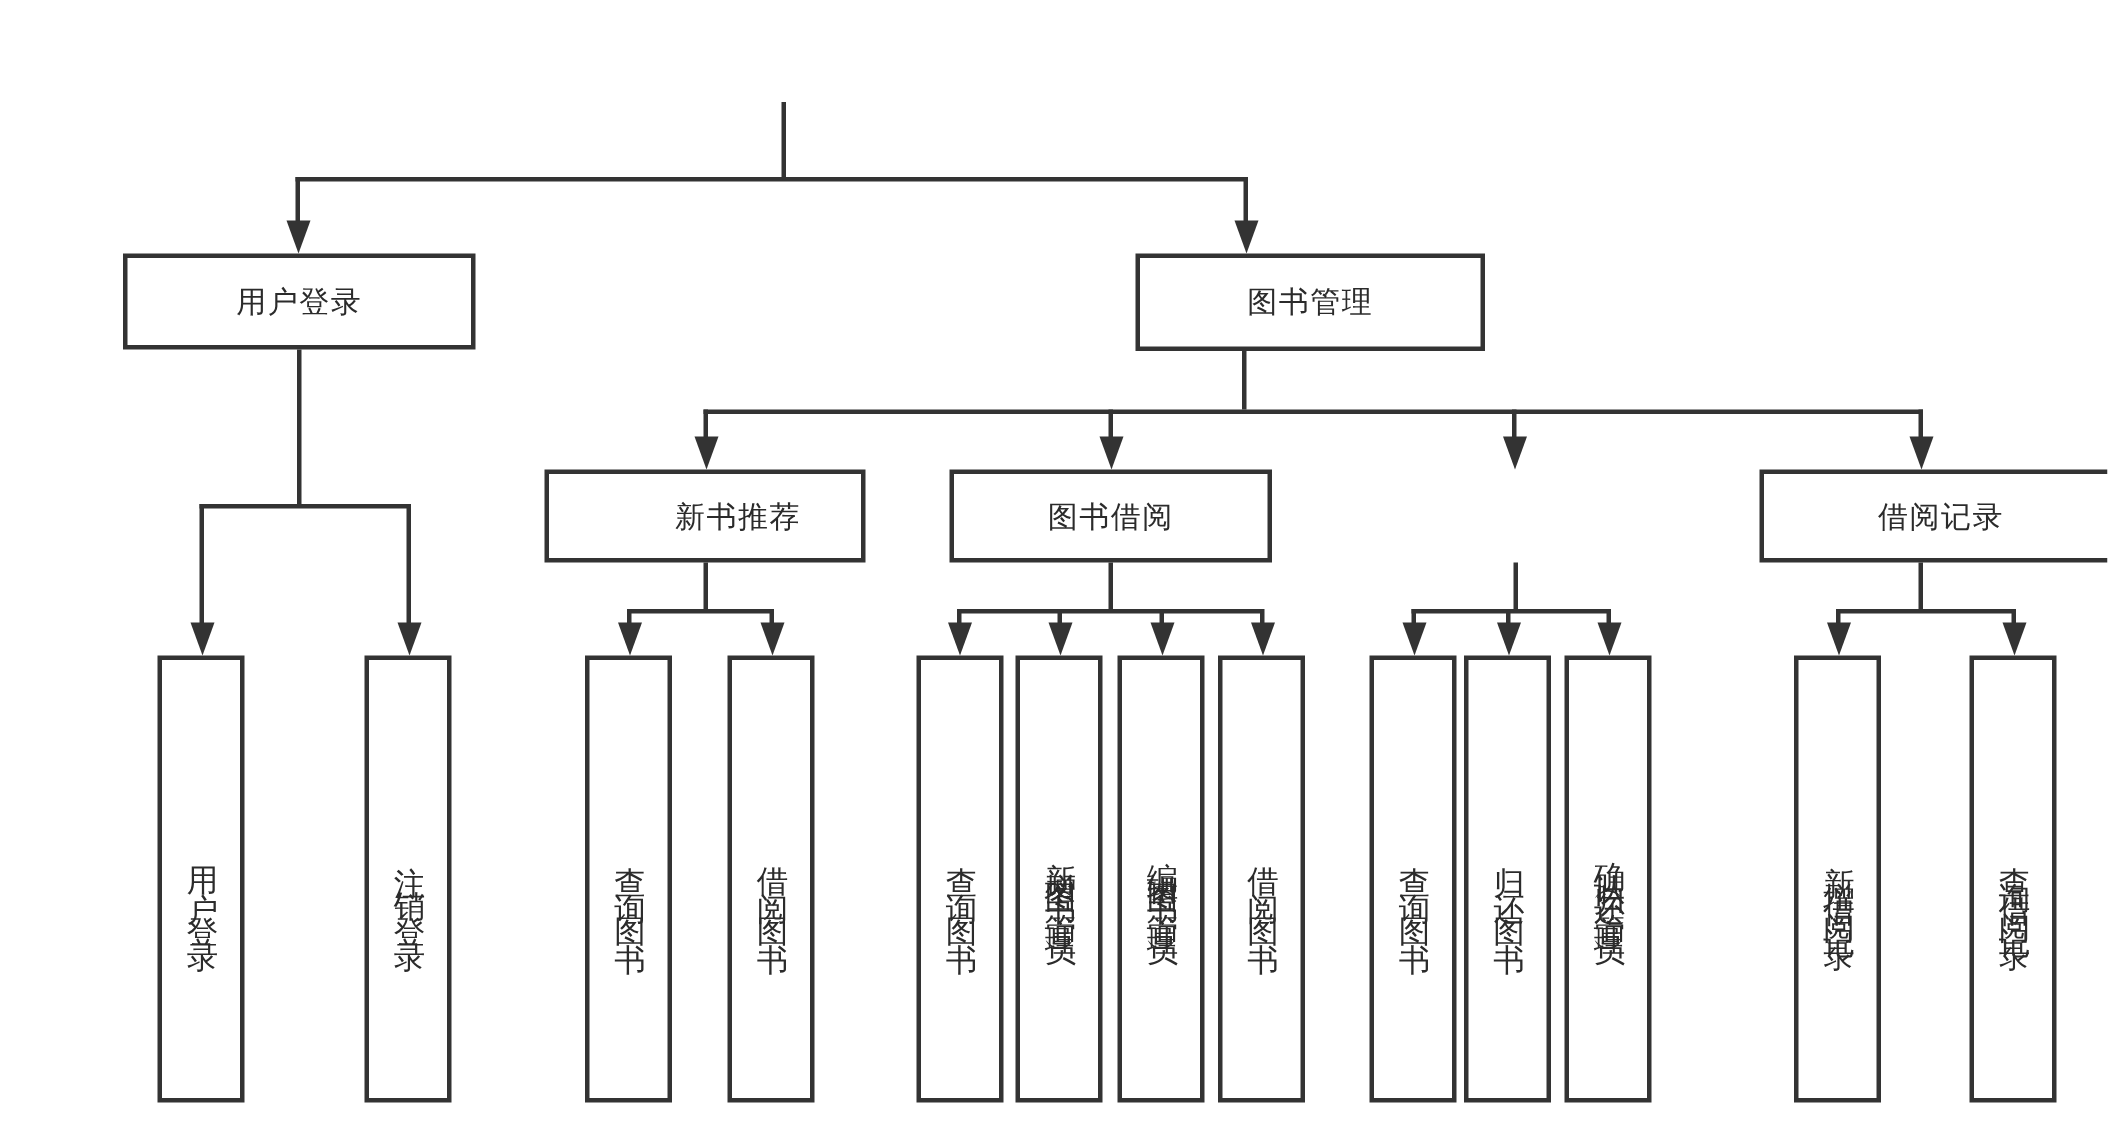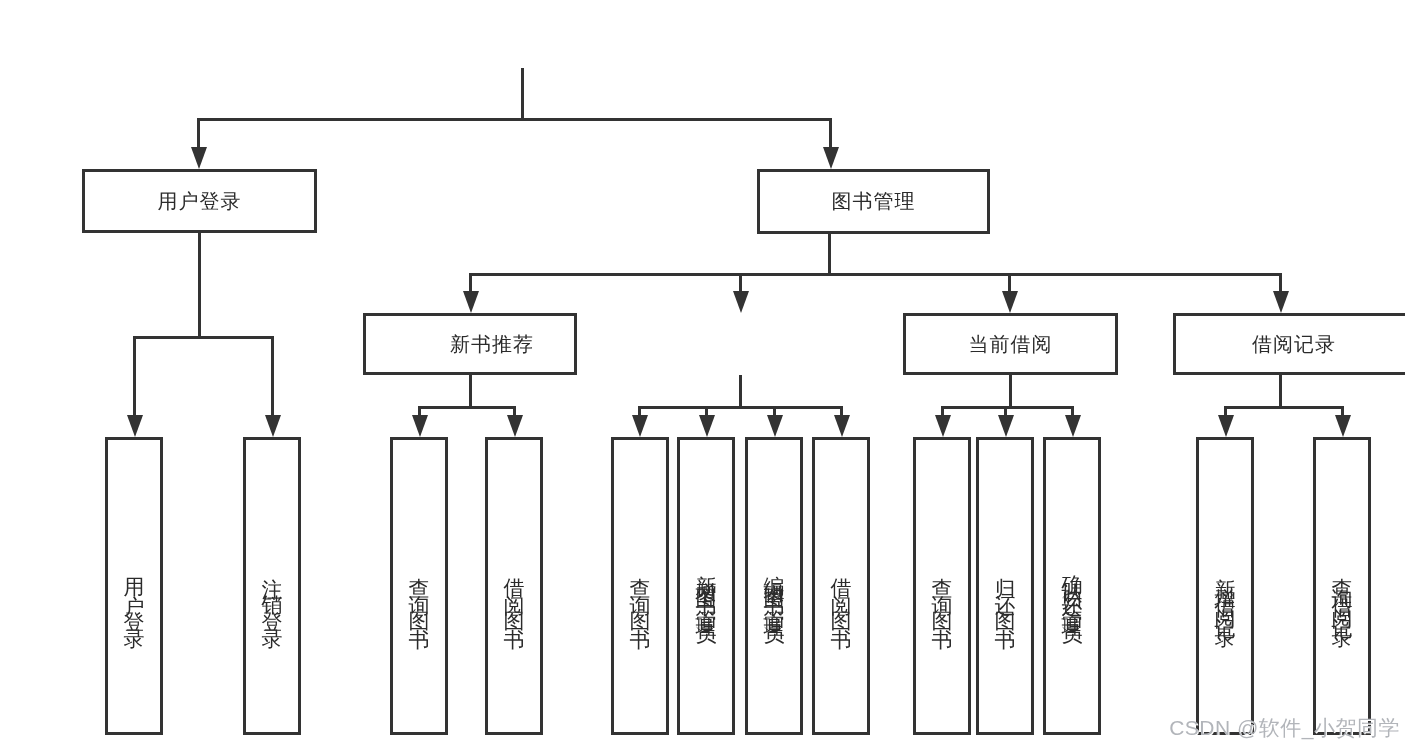--- a/index.html
+++ b/index.html
@@ -66,22 +66,22 @@
   <div class="box lvl2a">
     <span>用户登录</span>
   </div>
   <div class="box lvl2b">
     <span>图书管理</span>
   </div>
 
   <div class="box lvl3" style="left:363px;width:214px;padding-left:44px;">
     <span>新书推荐</span>
   </div>
-  <div class="box lvl3" style="left:903px;width:215px;">
-    <span>当前借阅</span>
+  <div class="box lvl3" style="left:633px;width:215px;">
+    <span>图书借阅</span>
   </div>
   <div class="box lvl3" style="left:1173px;width:242px;">
     <span>借阅记录</span>
   </div>
 
   <div class="box leaf ls4" style="left:105px;">
     <span>用户登录</span>
   </div>
   <div class="box leaf ls4" style="left:243px;">
     <span>注销登录</span>
@@ -172,15 +172,14 @@
   <div class="vl" style="left:1071px;top:406px;height:12px;"></div>
   <div class="arw" style="left:1065px;top:415px;"></div>
 
   <div class="vl" style="left:1279px;top:375px;height:31px;"></div>
   <div class="hl" style="left:1224px;top:406px;width:120px;"></div>
   <div class="vl" style="left:1224px;top:406px;height:12px;"></div>
   <div class="arw" style="left:1218px;top:415px;"></div>
   <div class="vl" style="left:1341px;top:406px;height:12px;"></div>
   <div class="arw" style="left:1335px;top:415px;"></div>
 
-  <div class="watermark">CSDN @软件_小贺同学</div>
 
 </div>
 
 </body></html>

